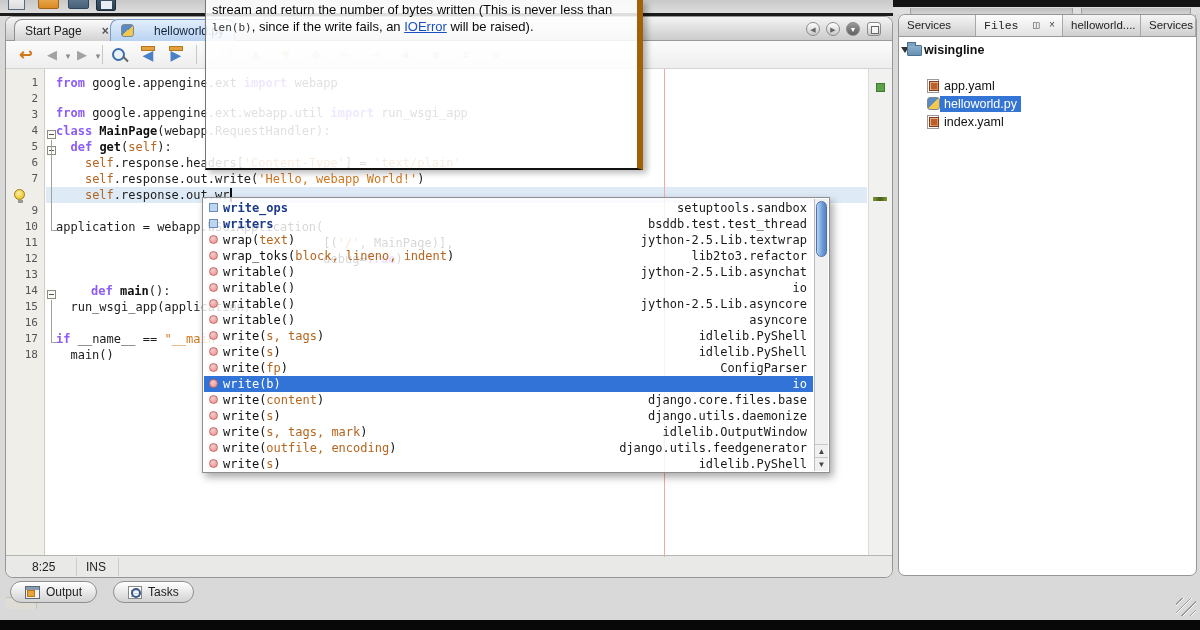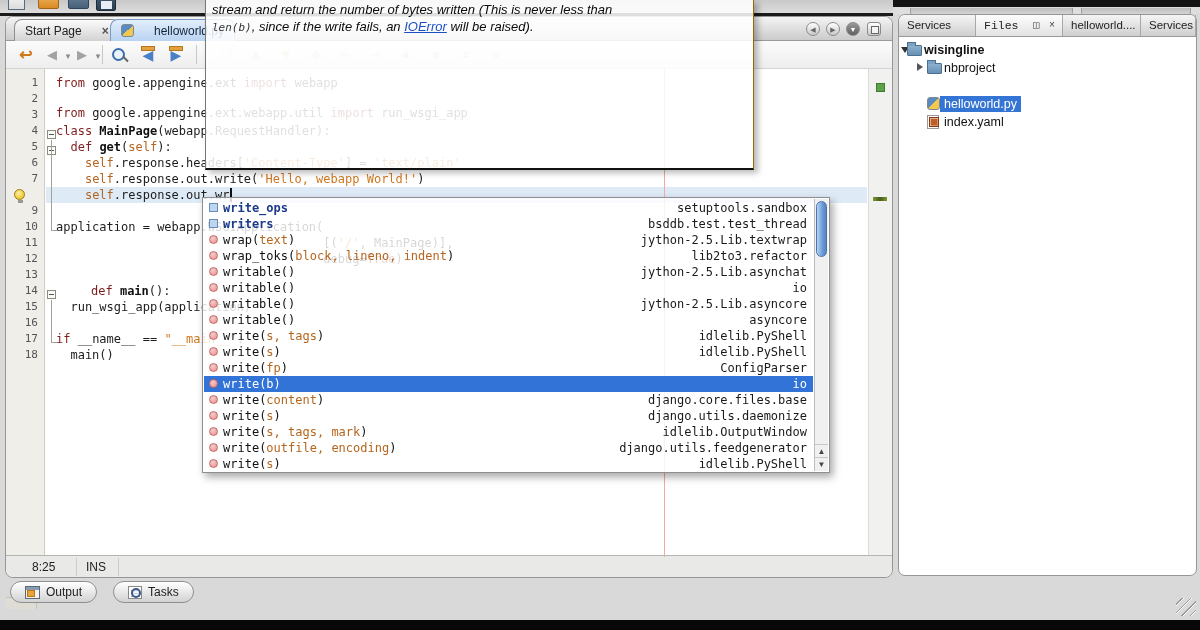--- a/index.html
+++ b/index.html
@@ -52,21 +52,21 @@
   .et-faded { opacity:0.55; font-size:13px; color:#9ab0c6; }
 
   .gutter { position:absolute; left:0; top:52px; width:39px; height:488px; background:#efeee8; border-right:1px solid #cfcdc5; }
   .ln { position:absolute; right:6px; width:30px; text-align:right; font-family:"DejaVu Sans Mono",monospace; font-size:11px; line-height:16px; color:#555; }
   .bulb { position:absolute; left:8px; width:11px; height:11px; margin-top:2px; background:radial-gradient(circle at 40% 35%,#fdf0a0,#f0c830 70%,#c89820); border:1px solid #9a7a18; border-radius:50%; }
   .bulb::after { content:""; position:absolute; left:3px; top:10px; width:5px; height:3px; background:#9a9a92; }
   .gutter-corner { position:absolute; left:0; top:528px; width:31px; height:12px; background:#dedcd4; border-top:1px solid #c4c2ba; border-right:1px solid #c4c2ba; }
 
   .code-area { position:absolute; left:40px; top:52px; right:25px; height:488px; background:#ffffff; overflow:hidden; }
   .code-line { position:absolute; left:10px; white-space:pre; font-family:"DejaVu Sans Mono",monospace; font-size:12px; line-height:16px; color:#1c1c1c; z-index:2; }
-  .c-kw { color:#7f1d1d; font-weight:normal; }
+  .c-kw { color:#8b5cf6; font-weight:bold; }
   .c-pl { color:#1c1c1c; }
   .c-sf { color:#b5651d; }
   .c-st { color:#d07820; }
   .c-fn { color:#111; font-weight:bold; }
   .current-line { position:absolute; left:0; right:0; height:16px; background:#dfeaf7; z-index:1; }
   .caret { position:absolute; width:2px; height:14px; background:#111; z-index:3; }
   .margin-line { position:absolute; top:0; bottom:0; width:1px; background:#f2aaa6; z-index:1; }
   .fold { position:absolute; left:41px; z-index:4; }
   .fold-box { position:absolute; width:9px; height:9px; border:1px solid #8a8a7e; background:#fbfbf7; }
   .fold-box::after { content:""; position:absolute; left:1px; top:3px; width:5px; height:1px; background:#555; }
@@ -108,21 +108,21 @@
   .output-icon::before { content:""; position:absolute; left:0; top:0; width:100%; height:3px; background:#8a9ab0; }
   .output-icon::after { content:""; position:absolute; left:1px; bottom:1px; width:6px; height:5px; background:#e8a33d; border:1px solid #b87818; }
   .tasks-icon { width:14px; height:13px; border:1px solid #888; background:#fff; position:relative; }
   .tasks-icon::before { content:""; position:absolute; left:2px; top:3px; width:9px; height:1px; background:#999; box-shadow:0 3px 0 #999, 0 6px 0 #999; }
   .tasks-icon::after { content:""; position:absolute; right:0px; bottom:0px; width:6px; height:6px; border:2px solid #3a5a8a; border-radius:50%; background:rgba(230,240,255,.7); }
   .resize-grip { left:1176px; top:598px; width:20px; height:18px;
     background:repeating-linear-gradient(135deg, transparent 0 4px, #9a9a9a 4px 5px, #fdfdfd 5px 6px); }
   .bottom-black { left:0; top:620px; width:1200px; height:10px; background:#080808; }
 
   
-  .doc-popup { left:205px; top:0; width:549px; height:170px; background:rgba(255,255,255,0.86); border-left:1px solid #777; border-right:1px solid #a16207; border-bottom:2px solid #111; box-shadow:4px 3px 6px rgba(0,0,0,.28); z-index:8; font-size:13px; color:#0a0a0a;font-style:italic; }
+  .doc-popup { left:205px; top:0; width:438px; height:170px; background:rgba(255,255,255,0.86); border-left:1px solid #777; border-right:6px solid #a16207; border-bottom:2px solid #111; box-shadow:4px 3px 6px rgba(0,0,0,.28); z-index:8; font-size:13px; color:#0a0a0a; }
   .doc-line { position:absolute; left:6px; white-space:nowrap; }
   .doc-code { font-family:"DejaVu Sans Mono",monospace; font-size:11px; color:#333; }
   .doc-link { color:#1a4fc4; text-decoration:underline; }
 
   .completion-popup { left:202px; top:197px; width:628px; height:276px; background:rgba(255,255,255,0.82); border:1px solid #8f8f8f; box-shadow:3px 4px 8px rgba(0,0,0,.35); z-index:9; }
   .ci { position:absolute; left:1px; right:16px; height:16px; font-family:"DejaVu Sans Mono",monospace; font-size:12px; line-height:16px; white-space:pre; }
   .ci.sel { background:#3173d7; }
   .ci.sel * { color:#fff !important; }
   .ci-icon { position:absolute; left:5px; top:3px; width:9px; height:9px; }
   .ci-icon.var { background:#bcd6f2; border:1px solid #6a8cb8; }
@@ -270,24 +270,23 @@
         <div class="rp-tab active" style="width: 87px; font-family: Liberation Mono, monospace;"><span>Files</span><div class="rp-tab-btns">◫ ×</div></div>
         <div class="rp-tab" style="width: 78px;"><span>helloworld....</span></div>
         <div class="rp-tab" style="width: 55px;"><span>Services</span></div>
       </div>
     <div class="tree">
         <div class="tree-row" style="top: 4px;">
           <div class="tree-exp-down" style="left: 2px;"></div>
           <div class="ti folder-icon" style="left: 8px;"></div>
           <div class="tree-label bold" style="left: 21px;">wisingline</div>
         </div>
-        <div class="tree-row" style="top: 22px;">
-          <div class="tree-exp-right" style="left: 18px;"></div>
-          <div class="ti folder-icon" style="left: 28px;"></div>
-          <div class="tree-label" style="left: 41px;">nbproject</div>
+        <div class="tree-row" style="top: 40px;">
+          <div class="ti yaml-icon" style="left: 28px;"></div>
+          <div class="tree-label" style="left: 41px;">app.yaml</div>
         </div>
         <div class="tree-row" style="top: 58px;">
           <div class="ti python-icon" style="left: 28px;"></div>
           <div class="tree-label selected" style="left: 41px;">helloworld.py</div>
         </div>
         <div class="tree-row" style="top: 76px;">
           <div class="ti yaml-icon" style="left: 28px;"></div>
           <div class="tree-label" style="left: 41px;">index.yaml</div>
         </div>
       </div>

